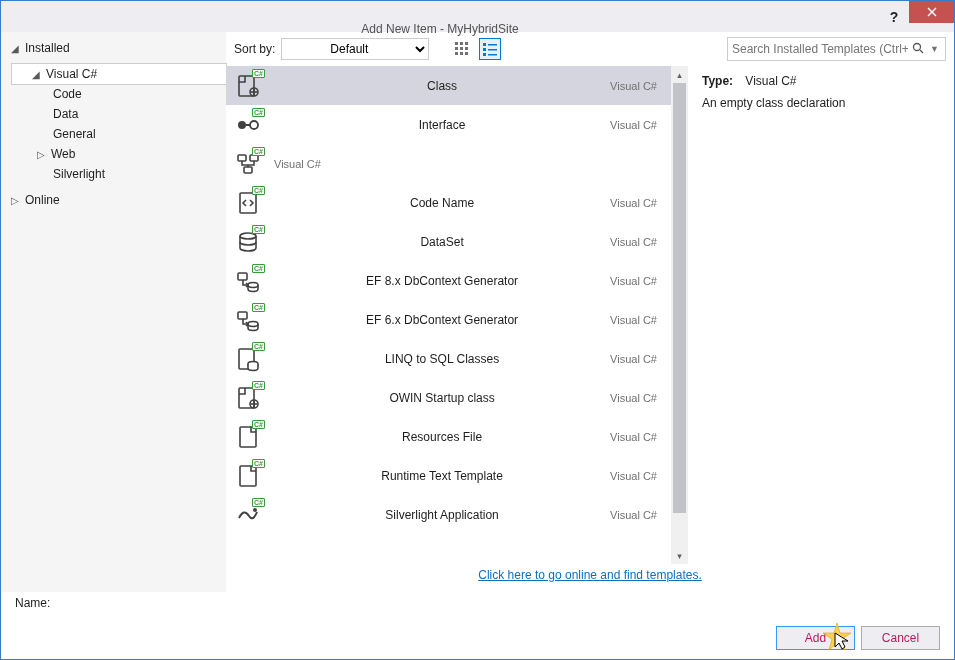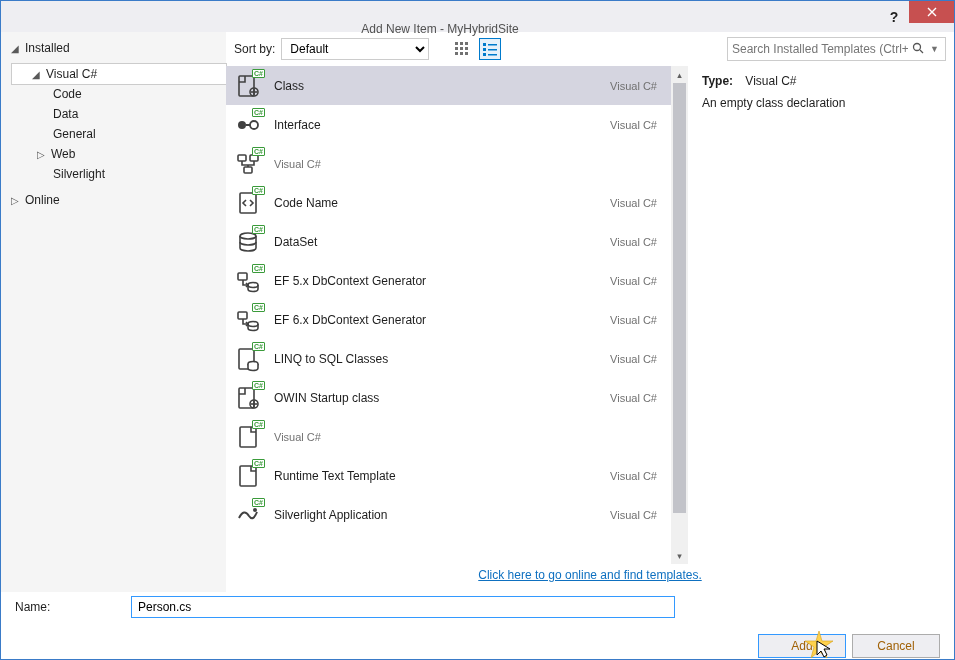--- a/index.html
+++ b/index.html
@@ -17,33 +17,33 @@
 .tree-item.root { padding-left: 10px; }
 .tree-item .expander { width: 10px; margin-right: 4px; color: #595959; font-size: 10px; }
 .tree-item.selected { background: #fff; border: 1px solid #ccc; margin: -1px; }
 .tree-sub { padding-left: 36px; }
 .tree-sub .tree-item { padding-left: 16px; }
 .tree-sub .tree-item.has-exp { padding-left: 0; }
 
 .main-panel { flex: 1; display: flex; flex-direction: column; }
 .toolbar { height: 34px; display: flex; align-items: center; padding: 0 8px; gap: 6px; }
 .toolbar .sort-label { color: #1e1e1e; }
-.toolbar select { width: 148px; height: 22px; border: 1px solid #ccc; background: #fff; padding: 0 4px; font-size: 12px; }
+.toolbar select { width: 148px; height: 22px; border: 1px solid #ccc; background: #fff; padding: 0 4px; font-size: 12px; text-align: center; }
 .toolbar .spacer-sm { width: 10px; }
 .view-btn { width: 22px; height: 22px; border: 1px solid transparent; display: flex; align-items: center; justify-content: center; cursor: pointer; }
 .view-btn.active { border: 1px solid #007acc; background: #e6f0fa; }
 .toolbar .spacer { flex: 1; }
 .search-wrap { width: 219px; height: 24px; border: 1px solid #ccc; display: flex; align-items: center; padding: 0 4px; }
 .search-wrap input { border: none; outline: none; flex: 1; font-size: 12px; color: #717171; background: transparent; }
 .search-wrap .glass { color: #717171; padding: 0 4px; }
 .dropdown-arrow { color: #717171; padding: 0 2px; font-size: 9px; }
 
 .body-row { flex: 1; display: flex; overflow: hidden; }
 .list-wrap { width: 462px; display: flex; }
-.template-list { flex: 1; overflow-y: hidden; }
+.template-list { flex: 1; overflow-y: hidden; text-align: center; }
 .template-row { height: 39px; display: flex; align-items: center; padding: 0 10px 0 6px; cursor: pointer; }
 .template-row.selected { background: #d5d5e0; }
 .template-row .icon-cell { width: 32px; height: 32px; display: flex; align-items: center; justify-content: center; margin-right: 10px; position: relative; }
 .template-row .name-cell { flex: 1; color: #1e1e1e; }
 .template-row .lang-cell { color: #717171; font-size: 11px; margin-right: 4px;}
 .cs-badge { position: absolute; top: -1px; right: -1px; background: #fff; border: 1px solid #3a9b3a; color: #3a9b3a; font-size: 7px; font-weight: bold; padding: 0 1px; line-height: 7px; border-radius: 1px; }
 .scroll-track { width: 17px; background: #f0f0f0; position: relative; }
 .scroll-arrow { height: 17px; display: flex; align-items: center; justify-content: center; color: #606060; font-size: 9px; cursor: pointer; }
 .scroll-thumb { position: absolute; left: 2px; right: 2px; top: 17px; height: 430px; background: #c2c3c9; cursor: pointer; }
 
@@ -52,21 +52,21 @@
 .details-panel .type-label { font-weight: bold; display: inline-block; width: 40px; }
 
 .online-link { text-align: center; padding: 4px 0 10px; }
 .online-link a { color: #0e70c0; text-decoration: underline; cursor: pointer; font-size: 12px; }
 
 .footer { padding: 4px 14px 14px; }
 .name-row { display: flex; align-items: center; margin-bottom: 16px; }
 .name-row label { width: 116px; color: #1e1e1e; }
 .name-row input { width: 544px; height: 22px; border: 1px solid #3399ff; padding: 0 6px; font-size: 12px; outline: none; }
 .btn-row { display: flex; justify-content: flex-end; gap: 6px; }
-.btn { width: 88px; height: 24px; border: 1px solid #acacac; background: #eeeef2; cursor: pointer; font-size: 12px; color: #a16207; position: relative; }
+.btn { width: 79px; height: 24px; border: 1px solid #acacac; background: #eeeef2; cursor: pointer; font-size: 12px; color: #be185d; position: relative; }
 .btn.primary { border: 1px solid #3399ff; }
 
 .cursor-star { position: absolute; pointer-events: none; }
 
 .icon-svg { width: 26px; height: 26px; }
 </style>
 </head>
 <body>
 
 <div class="titlebar">
@@ -226,21 +226,21 @@
     <div class="icon-cell">
       <svg class="icon-svg" viewBox="0 0 26 26">
                   <rect x="3" y="5" width="9" height="7" rx="1" fill="none" stroke="#414141" stroke-width="1.6"></rect>
                   <ellipse cx="18" cy="17" rx="5" ry="2.5" fill="none" stroke="#414141" stroke-width="1.6"></ellipse>
                   <path d="M13 17 L13 21 A5 2.5 0 0 0 23 21 L23 17" fill="none" stroke="#414141" stroke-width="1.6"></path>
                   <path d="M8 12 L8 17 L13 17" fill="none" stroke="#414141" stroke-width="1.6"></path>
                   <path d="M11 15 L13 17 L11 19" fill="none" stroke="#414141" stroke-width="1.6"></path>
                 </svg>
       <span class="cs-badge">C#</span>
     </div>
-    <div class="name-cell">EF 5.x DbContext Generator</div>
+    <div class="name-cell">EF 8.x DbContext Generator</div>
     <div class="lang-cell">Visual C#</div>
             </div>
             <div class="template-row">
     <div class="icon-cell">
       <svg class="icon-svg" viewBox="0 0 26 26">
                   <rect x="3" y="5" width="9" height="7" rx="1" fill="none" stroke="#414141" stroke-width="1.6"></rect>
                   <ellipse cx="18" cy="17" rx="5" ry="2.5" fill="none" stroke="#414141" stroke-width="1.6"></ellipse>
                   <path d="M13 17 L13 21 A5 2.5 0 0 0 23 21 L23 17" fill="none" stroke="#414141" stroke-width="1.6"></path>
                   <path d="M8 12 L8 17 L13 17" fill="none" stroke="#414141" stroke-width="1.6"></path>
                   <path d="M11 15 L13 17 L11 19" fill="none" stroke="#414141" stroke-width="1.6"></path>
@@ -277,20 +277,21 @@
     <div class="lang-cell">Visual C#</div>
             </div>
             <div class="template-row">
     <div class="icon-cell">
       <svg class="icon-svg" viewBox="0 0 26 26">
                   <rect x="5" y="3" width="16" height="20" rx="1" fill="none" stroke="#414141" stroke-width="1.6"></rect>
                   <path d="M16 3 L16 8 L21 8" fill="none" stroke="#414141" stroke-width="1.6"></path>
                 </svg>
       <span class="cs-badge">C#</span>
     </div>
+    <div class="name-cell">Resources File</div>
     <div class="lang-cell">Visual C#</div>
             </div>
             <div class="template-row">
     <div class="icon-cell">
       <svg class="icon-svg" viewBox="0 0 26 26">
                   <rect x="5" y="3" width="16" height="20" rx="1" fill="none" stroke="#414141" stroke-width="1.6"></rect>
                   <path d="M16 3 L16 8 L21 8" fill="none" stroke="#414141" stroke-width="1.6"></path>
                 </svg>
       <span class="cs-badge">C#</span>
     </div>
@@ -327,21 +328,20 @@
 
     <div class="online-link">
       <a>Click here to go online and find templates.</a>
     </div>
   </div>
 </div>
 
 <div class="footer">
   <div class="name-row">
     <label>Name:</label>
-    <input type="text" value="Person.cs" style="">
   </div>
   <div class="btn-row">
     <button class="btn primary">
       <span>Add</span>
       <svg class="cursor-star" width="28" height="28" style="left:46px;top:-4px;">
         <polygon points="14,0 17,10 28,10 19,16 22,27 14,20 6,27 9,16 0,10 11,10" fill="#ffd24d" stroke="#d4a017" stroke-width="0.6"></polygon>
         <path d="M12 10 L12 24 L16 20 L19 26 L22 24 L19 18 L25 18 Z" fill="#fff" stroke="#000" stroke-width="1"></path>
       </svg>
     </button>
     <button class="btn">Cancel</button>

